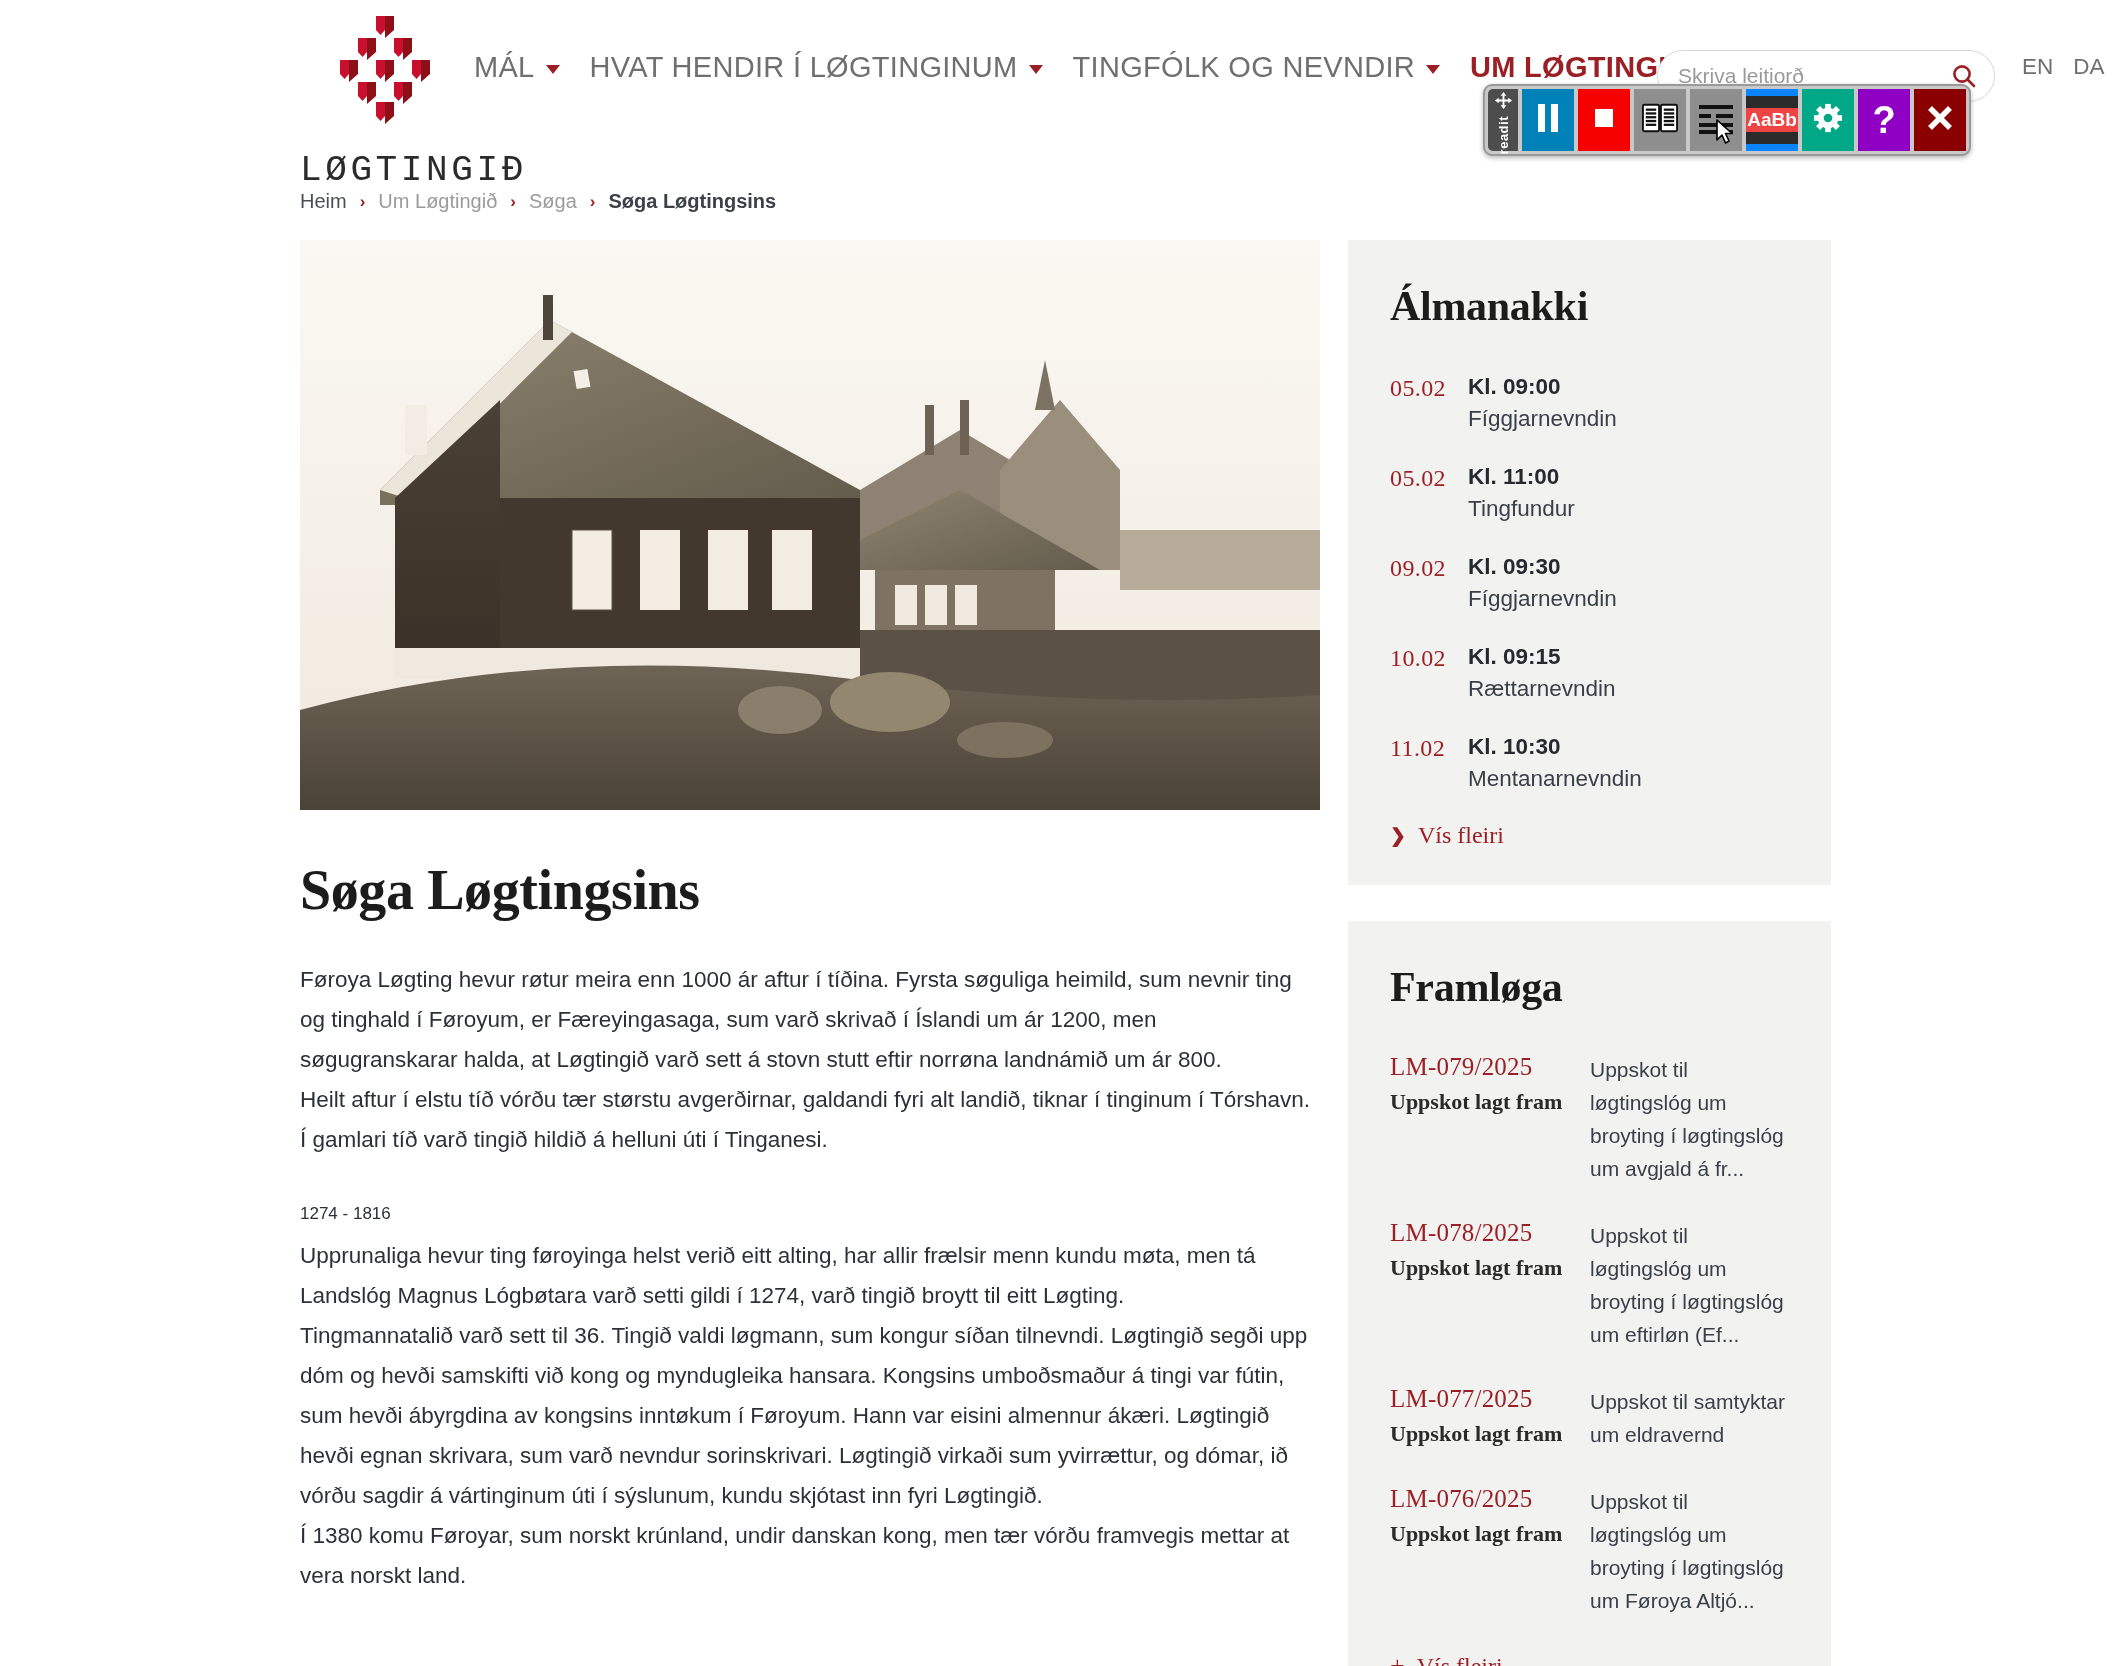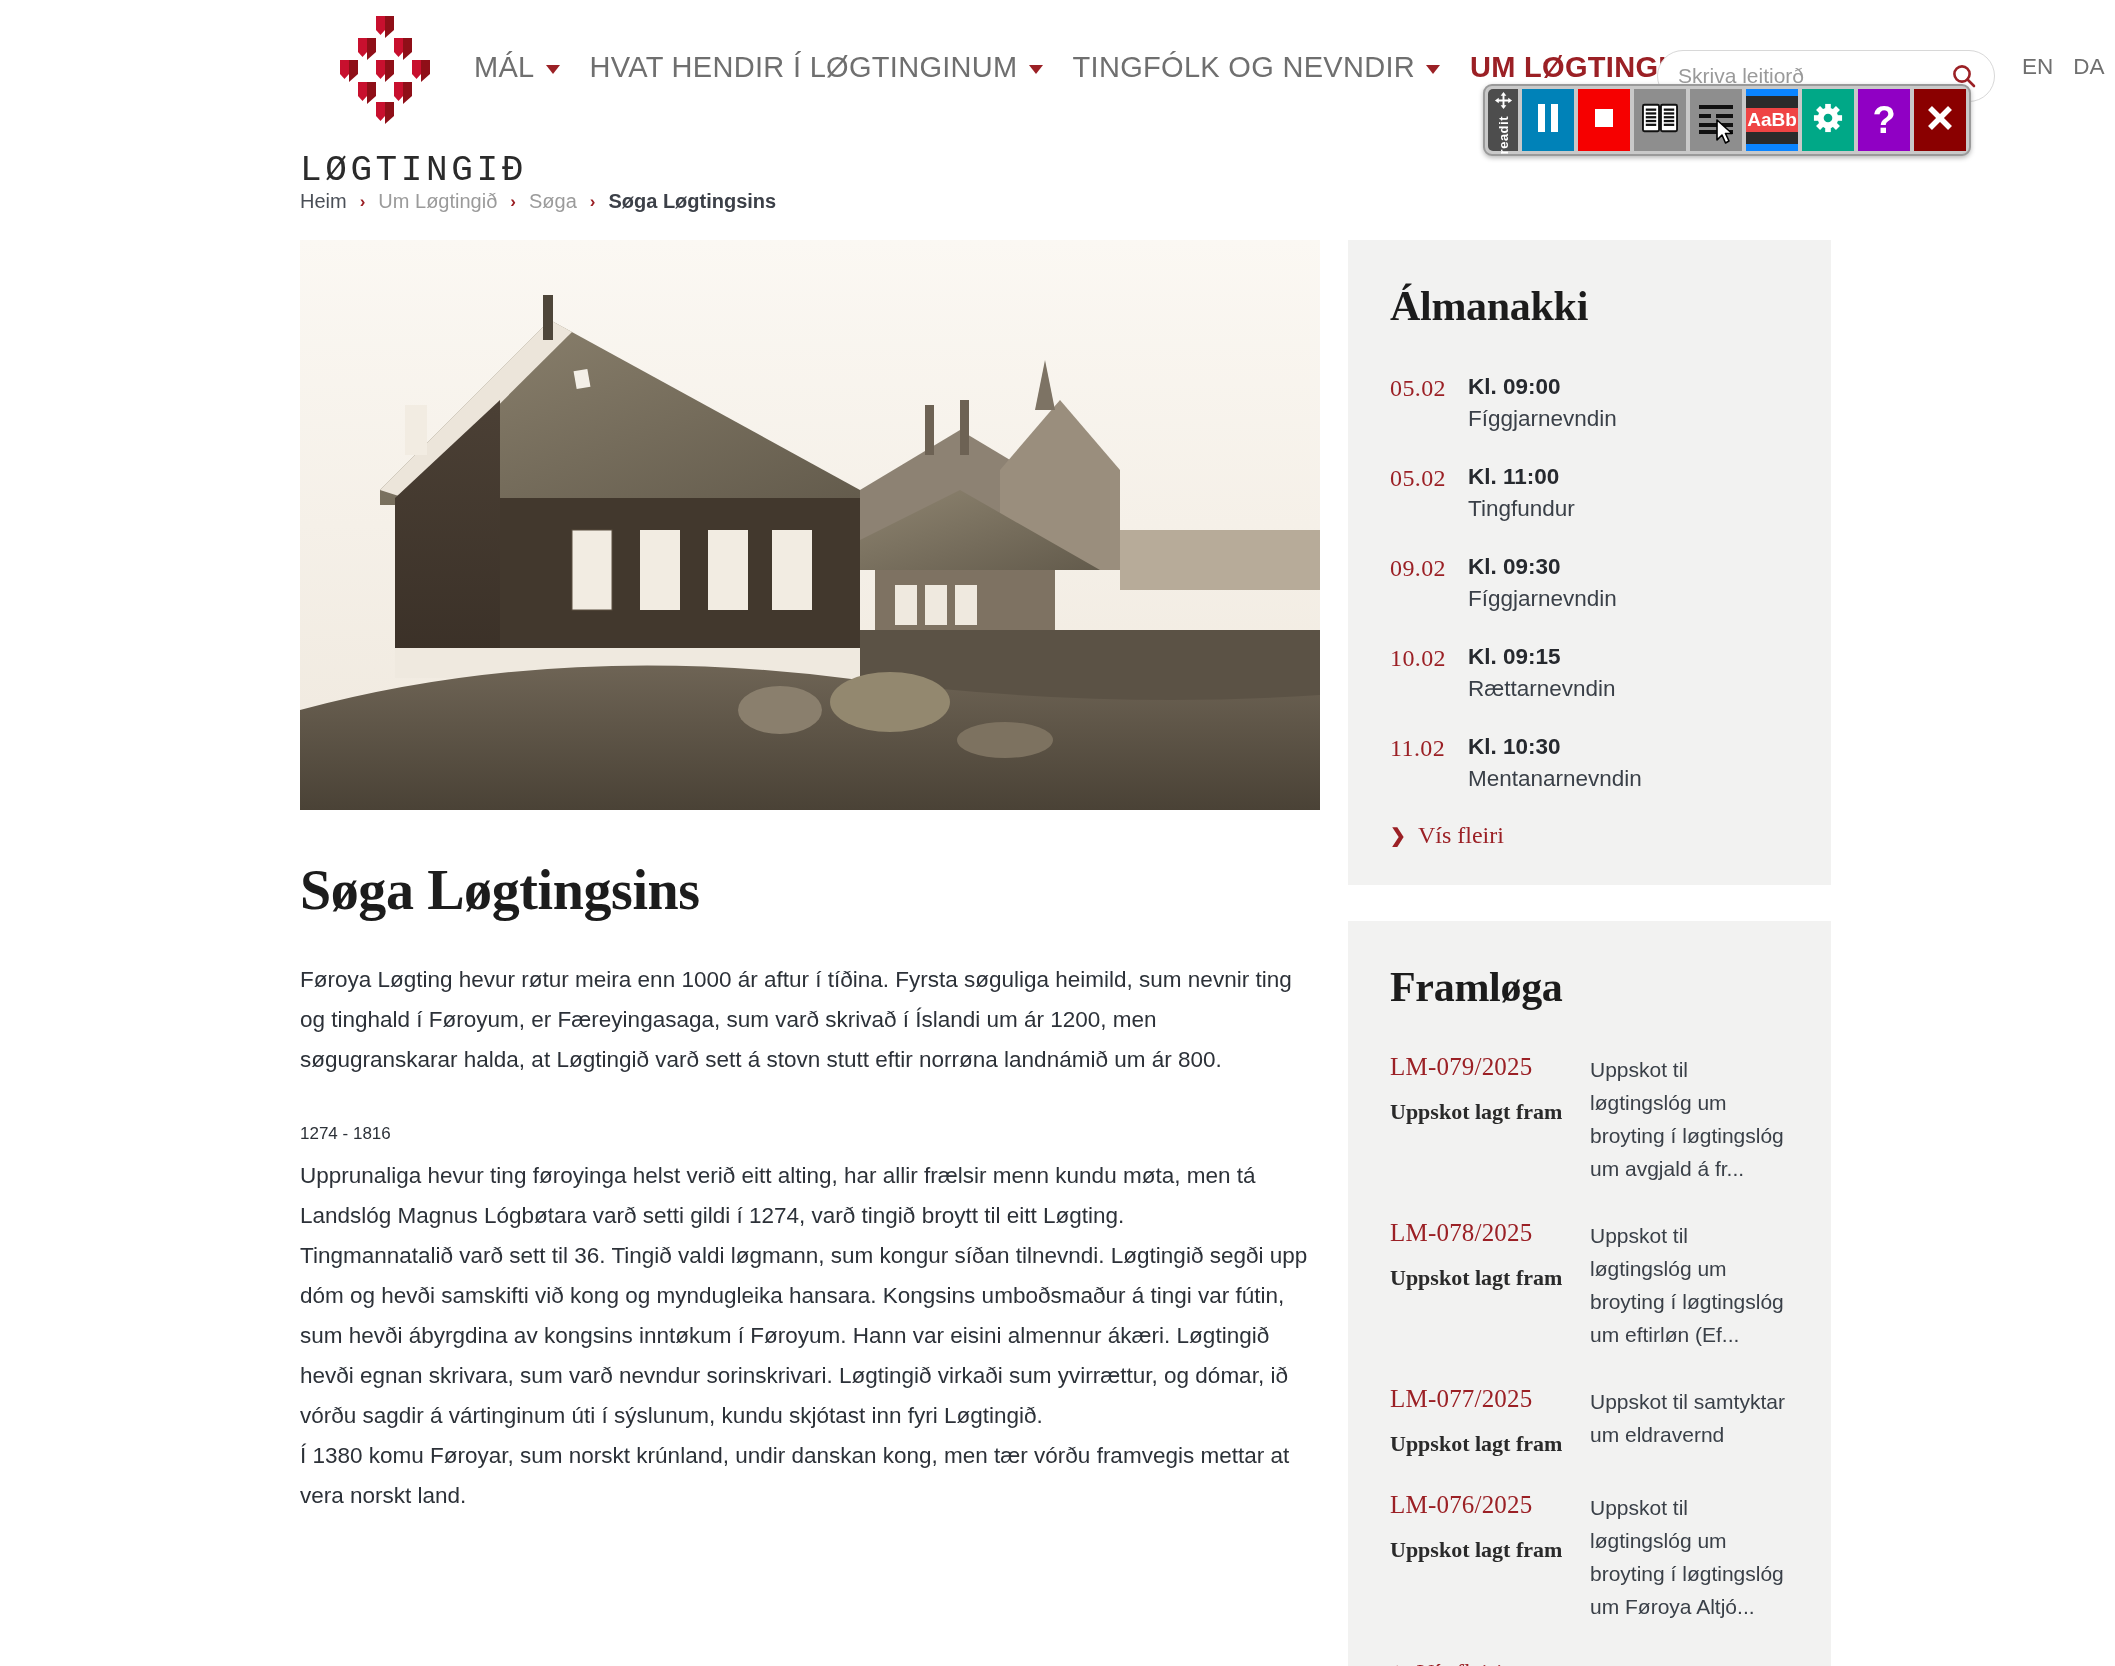--- a/index.html
+++ b/index.html
@@ -138,21 +138,21 @@
   .more-link .plus { font-size:26px; }
 
   .bill-row { display:flex; margin-bottom:34px; }
   .bill-left { width:200px; flex:0 0 200px; }
   .bill-id {
     font-family:"Liberation Serif", serif;
     font-size:25px; color:#9b2025; letter-spacing:.2px;
   }
   .bill-status {
     font-family:"Liberation Serif", serif;
-    font-size:22px; color:#2a2a2a; font-weight:700; margin-top:18px;
+    font-size:22px; color:#2a2a2a; font-weight:700; margin-top:8px;
   }
   .bill-title {
     font-size:21px; line-height:33px; color:#3a4048; flex:1;
   }
 
   
   .rs-toolbar {
     position:absolute; left:1483px; top:84px;
     height:72px;
     background:#c9c9c9;
@@ -339,20 +339,21 @@
         <ellipse cx="480" cy="470" rx="42" ry="24" fill="#8a7f6d"></ellipse>
         <ellipse cx="590" cy="462" rx="60" ry="30" fill="#93886f"></ellipse>
         <ellipse cx="705" cy="500" rx="48" ry="18" fill="#7d7260"></ellipse>
       </svg>
     </div>
 
     <h1 class="article-title">Søga Løgtingsins</h1>
 
     <div class="body-text">
       <p>Føroya Løgting hevur røtur meira enn 1000 ár aftur í tíðina. Fyrsta søguliga heimild, sum nevnir ting og tinghald í Føroyum, er Færeyingasaga, sum varð skrivað í Íslandi um ár 1200, men søgugranskarar halda, at Løgtingið varð sett á stovn stutt eftir norrøna landnámið um ár 800.</p>
+      <p>Heilt aftur í elstu tíð vórðu tær størstu avgerðirnar, galdandi fyri alt landið, tiknar í tinginum í Tórshavn. Í gamlari tíð varð tingið hildið á helluni úti í Tinganesi.</p>
 
       <h3 class="sec-head">1274 - 1816</h3>
       <p>Upprunaliga hevur ting føroyinga helst verið eitt alting, har allir frælsir menn kundu møta, men tá Landslóg Magnus Lógbøtara varð setti gildi í 1274, varð tingið broytt til eitt Løgting.</p>
       <p>Tingmannatalið varð sett til 36. Tingið valdi løgmann, sum kongur síðan tilnevndi. Løgtingið segði upp dóm og hevði samskifti við kong og myndugleika hansara. Kongsins umboðsmaður á tingi var fútin, sum hevði ábyrgdina av kongsins inntøkum í Føroyum. Hann var eisini almennur ákæri. Løgtingið hevði egnan skrivara, sum varð nevndur sorinskrivari. Løgtingið virkaði sum yvirrættur, og dómar, ið vórðu sagdir á vártinginum úti í sýslunum, kundu skjótast inn fyri Løgtingið.</p>
       <p>Í 1380 komu Føroyar, sum norskt krúnland, undir danskan kong, men tær vórðu framvegis mettar at vera norskt land.</p>
 
     </div>
   </div>
 
   <div class="sidebar">

